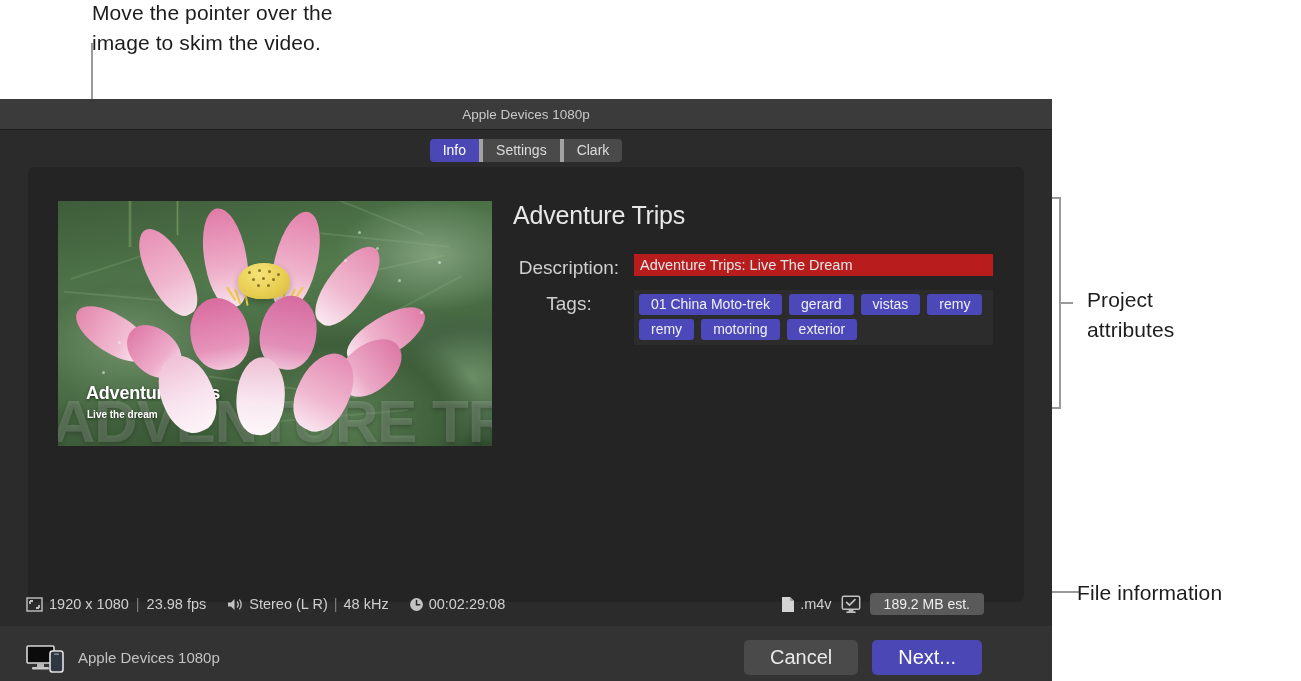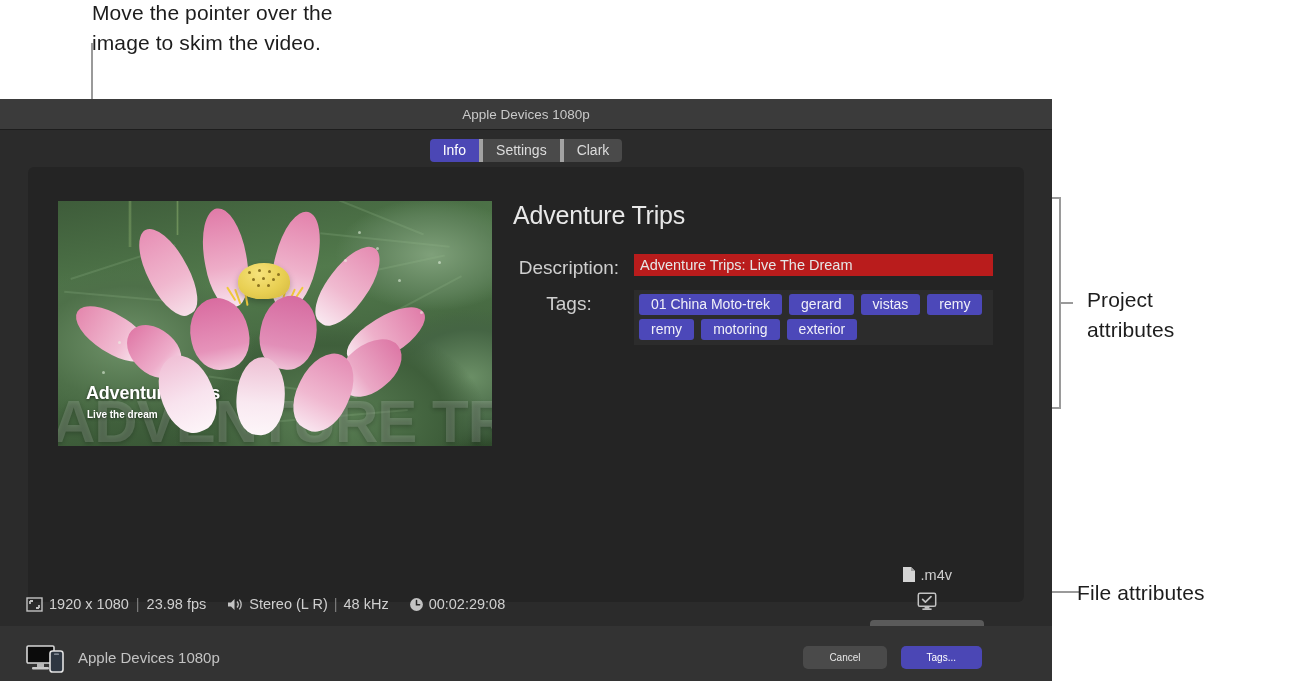--- a/index.html
+++ b/index.html
@@ -331,21 +331,20 @@
     align-items: center;
     padding-left: 26px;
     gap: 6px;
   }
   #fileinfo-right {
     margin-left: auto;
     display: flex;
     align-items: center;
     gap: 9px;
     padding-right: 68px;
-    flex-direction: column;
   }
   .sep {
     color: #7d7d7d;
     padding: 0 1px;
   }
   .grp { display: flex; align-items: center; gap: 5px; }
   .icon { display: inline-flex; align-items: center; justify-content: center; flex: none; }
   .size-badge {
     background: #5a5a5a;
     color: #ededed;
@@ -375,21 +374,21 @@
     color: #c3c3c3;
     font-size: 15px;
   }
   #buttons {
     margin-left: auto;
     display: flex;
     gap: 14px;
     padding-right: 70px;
   }
   .btn {
-    font-size: 10px;
+    font-size: 20px;
     border-radius: 5px;
     padding: 6px 26px;
     cursor: default;
     border: none;
     font-family: "Liberation Sans", sans-serif;
   }
   .btn-cancel { background: #4a4a4a; color: #e8e8e8; }
   .btn-next { background: #4b47b5; color: #ffffff; }
 </style>
 </head>
@@ -399,21 +398,21 @@
 image to skim the video.</div>
 <div id="callout-skim-line"></div>
 
 <div class="bracket" id="bracket-project"></div>
 <div id="bracket-project-spine"></div>
 <div id="bracket-project-tick"></div>
 <div class="callout-text" id="callout-project">Project
 attributes</div>
 
 <div id="leader-file"></div>
-<div class="callout-text" id="callout-file">File attributes</div>
+<div class="callout-text" id="callout-file">File information</div>
 
 <div id="window">
 
   <div id="titlebar">
     <span id="titlebar-title">Apple Devices 1080p</span>
   </div>
 
   <div id="tabbar">
     <div class="segmented">
       <div class="seg active">Info</div>
@@ -589,16 +588,16 @@
           <rect x="11" y="20" width="7" height="4" fill="#b8b8b8"></rect>
           <rect x="6" y="24" width="17" height="2.6" rx="1" fill="#c9c9c9"></rect>
           <rect x="24" y="8" width="13" height="21" rx="2.6" fill="#2e3742" stroke="#e2e2e2" stroke-width="1.6"></rect>
           <rect x="28" y="10.6" width="5" height="1.2" rx="0.6" fill="#9aa3ad"></rect>
         </svg>
       </span>
       <span id="device-name">Apple Devices 1080p</span>
     </div>
     <div id="buttons">
       <button class="btn btn-cancel">Cancel</button>
-      <button class="btn btn-next">Tags...</button>
+      <button class="btn btn-next">Next...</button>
     </div>
   </div>
 </div>
 
 </body></html>

